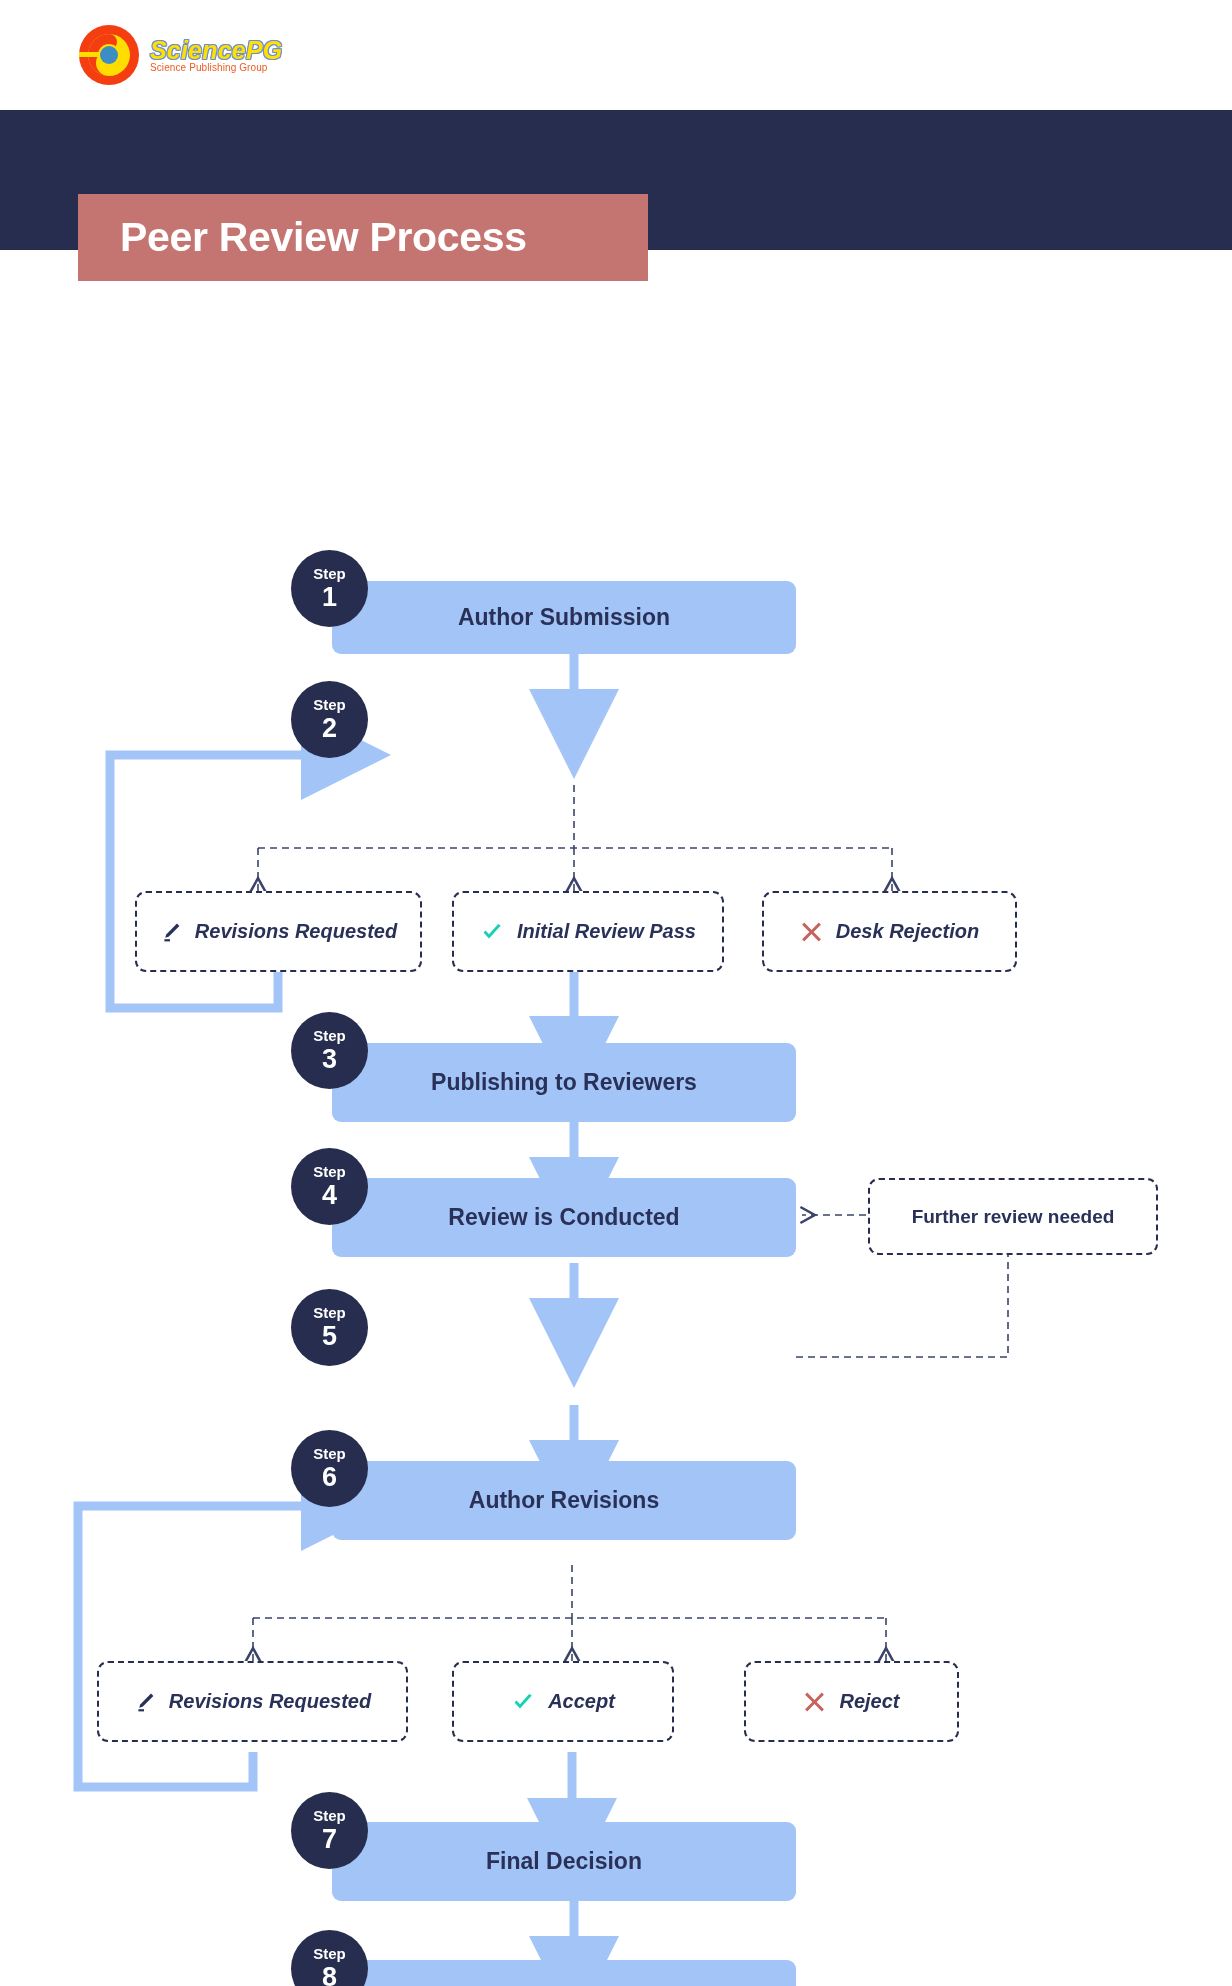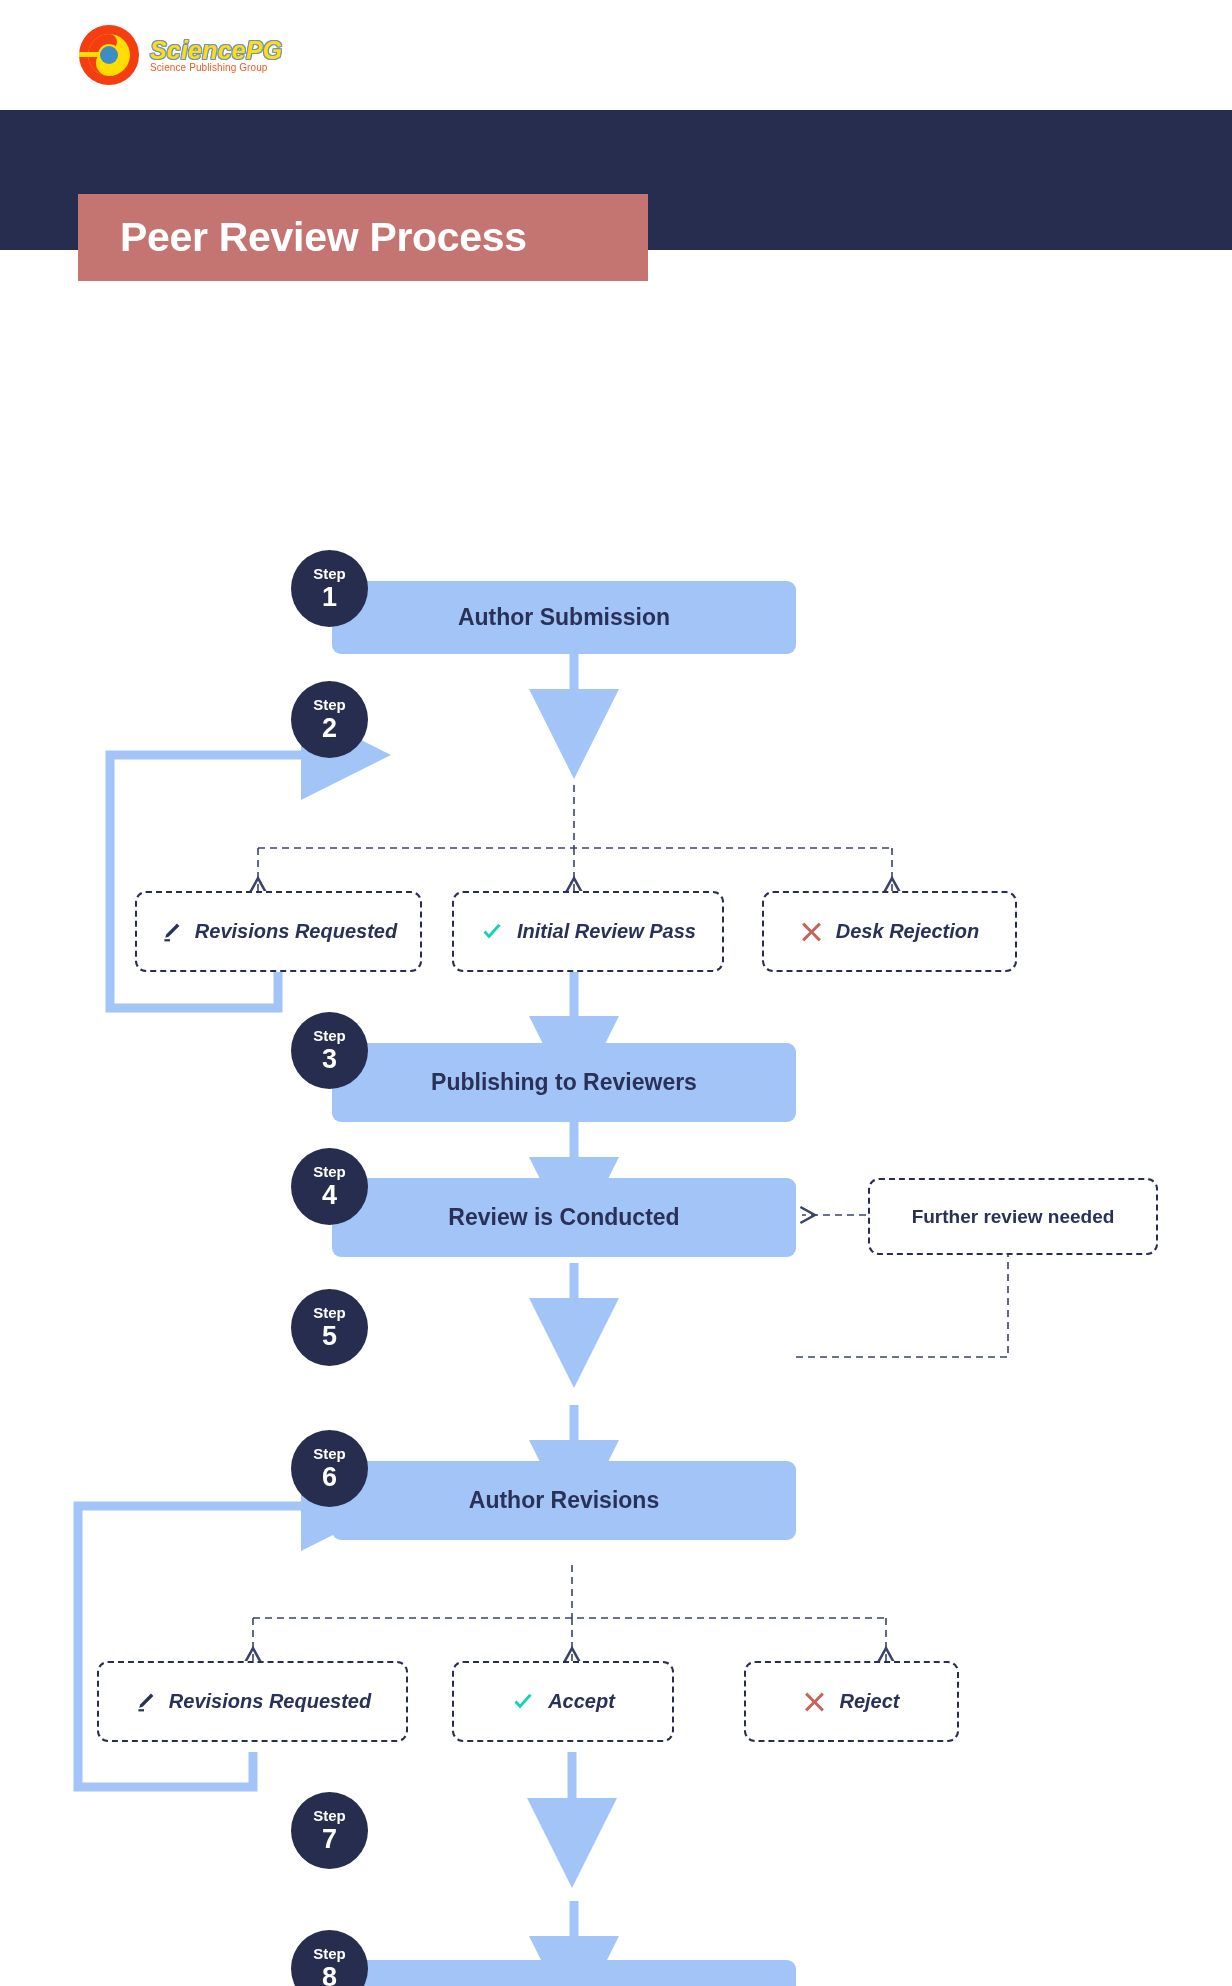--- a/index.html
+++ b/index.html
@@ -303,20 +303,23 @@
 
   <div class="outcome" style="left:744px; top:1411px; width:215px; height:81px;">
     <span class="oi">
       <svg width="23" height="23" viewBox="0 0 23 23" aria-hidden="true">
         <path d="M4.2 2.6 L11.5 9.9 L18.8 2.6 L20.9 4.7 L13.6 12 L20.9 19.3 L18.8 21.4 L11.5 14.1 L4.2 21.4 L2.1 19.3 L9.4 12 L2.1 4.7 Z" fill="#C4645F"></path>
       </svg>
     </span>
     <span>Reject</span>
   </div>
 
+  <div class="step-box" style="left:332px; top:1572px; width:464px; height:79px;">
+    <span>Final Decision</span>
+  </div>
   <div class="badge" style="left:291px; top:1542px;">
     <span class="b-word">Step</span>
     <span class="b-num">7</span>
   </div>
 
   <div class="step-box" style="left:332px; top:1710px; width:464px; height:79px;">
     
   </div>
   <div class="badge" style="left:291px; top:1680px;">
     <span class="b-word">Step</span>

